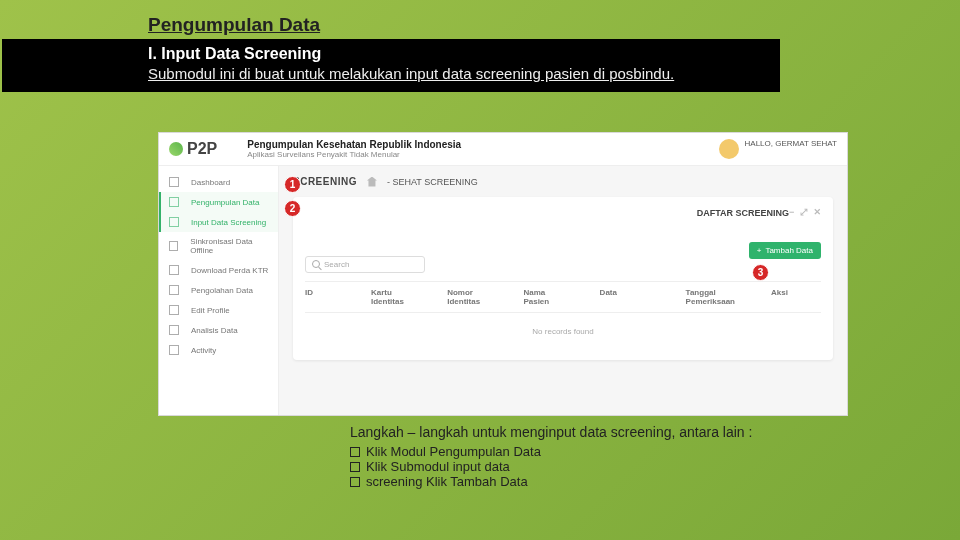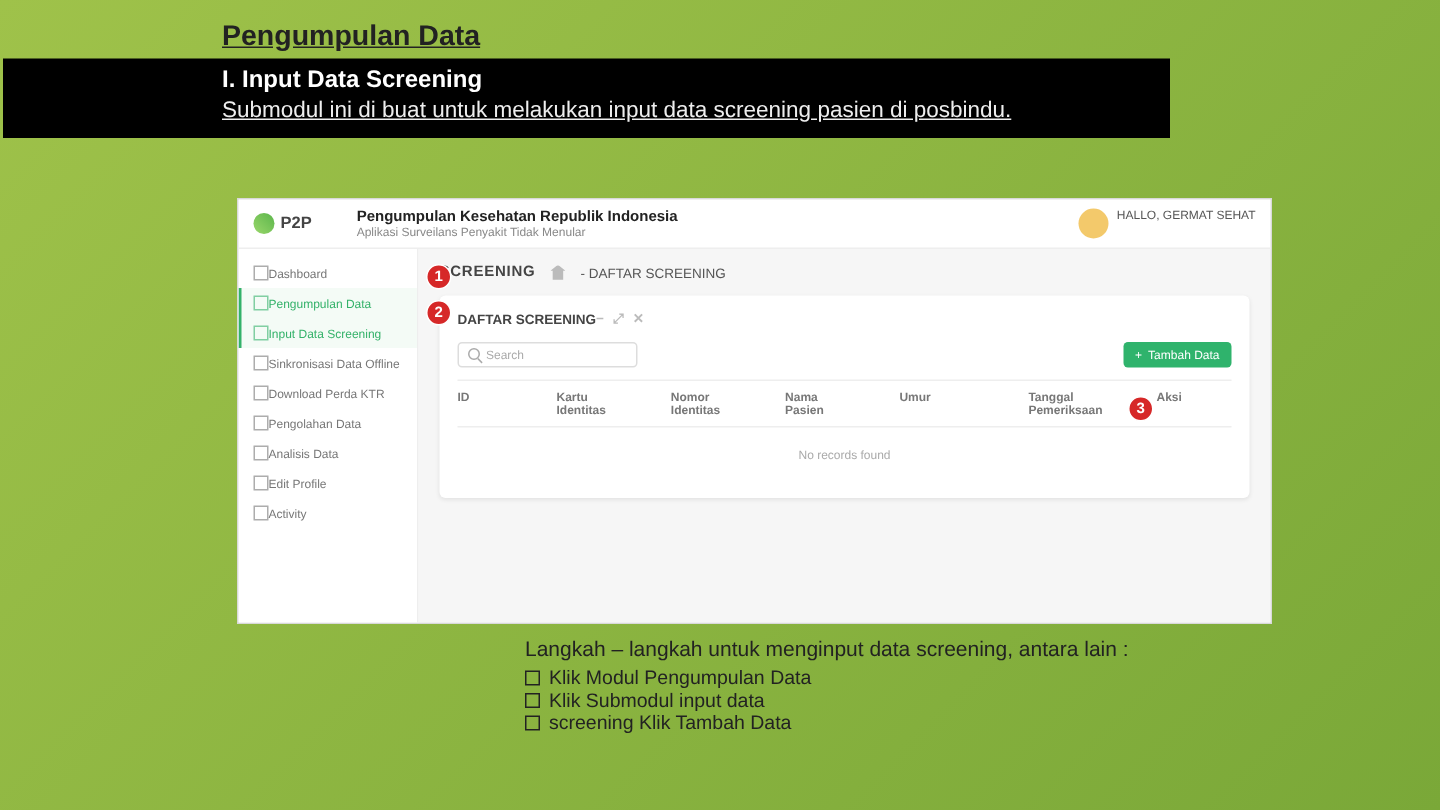--- a/index.html
+++ b/index.html
@@ -48,38 +48,38 @@
     display: flex; align-items: center;
     padding: 6px 10px;
     border-bottom: 1px solid #eee;
     background: #fff;
   }
   .logo-block { display: flex; align-items: center; gap: 4px; }
   .logo-dot {
     width: 14px; height: 14px; border-radius: 50%;
     background: linear-gradient(45deg,#9ad76b,#5bb54b);
   }
-  .p2p { font-weight: bold; font-size: 11px; color: #444; }
+  .p2p { font-weight: bold; font-size: 16px; color: #444; }
   .header-text { margin-left: 30px; }
   .header-text .line1 { font-weight: 600; font-size: 10px; color: #222; }
   .header-text .line2 { font-size: 8px; color: #888; }
   .user-chip {
     margin-left: auto; display: flex; align-items: flex-start; gap: 6px;
     font-size: 8px; color: #555;
   }
   .avatar { width: 20px; height: 20px; border-radius: 50%; background: #f3c96b; }
 
   .ss-body { display: flex; height: calc(100% - 32px); }
 
   .sidebar {
     width: 120px; background: #fff; border-right: 1px solid #eee;
     padding-top: 6px;
   }
   .side-item {
-    display: flex; align-items: center; gap: 0;
+    display: flex; align-items: center; gap: 12px;
     padding: 5px 8px;
     color: #777;
     font-size: 8px;
     border-left: 2px solid transparent;
   }
   .side-item.active {
     border-left-color: #34b26a;
     color: #34b26a;
     background: #f4fbf6;
   }
@@ -103,35 +103,35 @@
     width: 10px; height: 10px; background: #bbb;
     clip-path: polygon(50% 0, 100% 40%, 85% 40%, 85% 100%, 15% 100%, 15% 40%, 0 40%);
   }
 
   .card {
     background: #fff; border-radius: 4px;
     box-shadow: 0 1px 3px rgba(0,0,0,.08);
     padding: 10px 12px;
   }
   .card-head {
-    display: flex; align-items: center; justify-content: flex-start;
+    display: flex; align-items: center; justify-content: flex-end;
     font-weight: 600; color: #444; font-size: 9px;
     margin-bottom: 8px;
   }
   .card-head .tools { display: flex; gap: 6px; color: #bbb; font-size: 9px; }
 
   .search-row {
     display: flex; align-items: center; justify-content: space-between;
     margin: 10px 0 8px;
   }
   .search-box {
     display: flex; gap: 4px;
     border: 1px solid #ddd; border-radius: 3px;
     padding: 3px 6px; width: 120px;
-    font-size: 8px; color: #aaa;
+    font-size: 8px; color: #aaa; margin-top: 28px;
   }
   .search-icon {
     width: 8px; height: 8px; border: 1px solid #aaa; border-radius: 50%;
     position: relative;
   }
   .search-icon::after {
     content: ""; position: absolute; width: 4px; height: 1px;
     background: #aaa; bottom: -2px; right: -3px; transform: rotate(45deg);
   }
   .tambah-btn {
@@ -224,37 +224,37 @@
       <div class="side-item">
         <span class="side-icon"></span>
         <span>Download Perda KTR</span>
       </div>
       <div class="side-item">
         <span class="side-icon"></span>
         <span>Pengolahan Data</span>
       </div>
       <div class="side-item">
         <span class="side-icon"></span>
+        <span>Edit Profile</span>
+      </div>
+      <div class="side-item">
+        <span class="side-icon"></span>
         <span>Analisis Data</span>
-      </div>
-      <div class="side-item">
-        <span class="side-icon"></span>
-        <span>Edit Profile</span>
       </div>
       <div class="side-item">
         <span class="side-icon"></span>
         <span>Activity</span>
       </div>
     </div>
 
     <div class="main">
       <div class="crumb-row">
         <span class="screening-label">SCREENING</span>
         <span class="crumb-home"></span>
-        <span>- DAFTAR SCREENING</span>
+        <span>- SEHAT SCREENING</span>
       </div>
 
       <div class="card">
         <div class="card-head">
           <span>DAFTAR SCREENING</span>
           <span class="tools">
             <span>−</span>
             <span>⤢</span>
             <span>✕</span>
           </span>
@@ -269,21 +269,21 @@
             <span>+</span>
             <span>Tambah Data</span>
           </div>
         </div>
 
         <div class="table-head">
           <span>ID</span>
           <span>Kartu Identitas</span>
           <span>Nomor Identitas</span>
           <span>Nama Pasien</span>
-          <span>Umur</span>
+          <span>Data</span>
           <span>Tanggal Pemeriksaan</span>
           <span>Aksi</span>
         </div>
         <div class="no-records">No records found</div>
       </div>
     </div>
   </div>
 </div>
 
 <div class="callout" style="left:284px; top:176px;">1</div>

